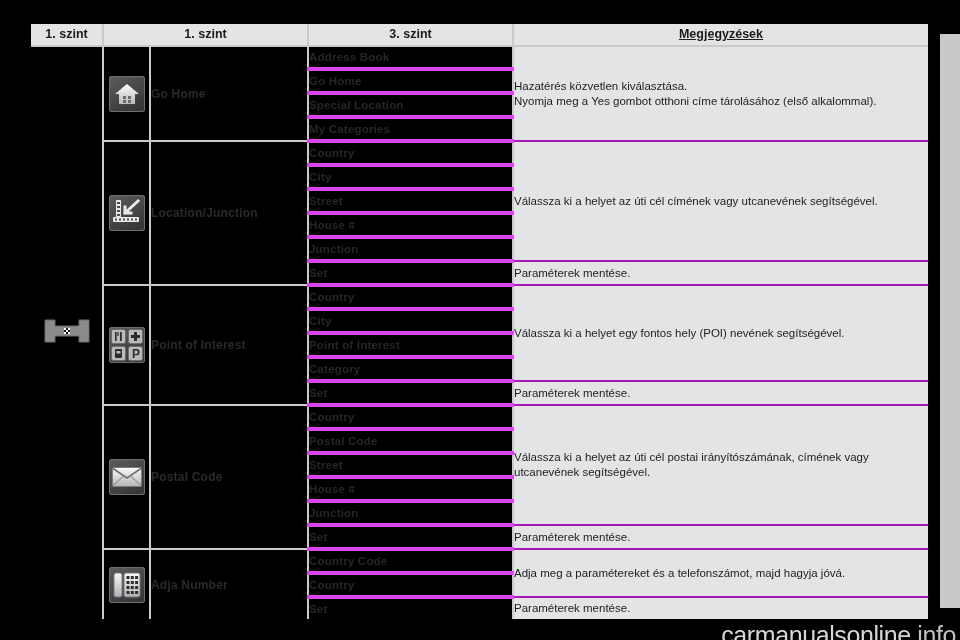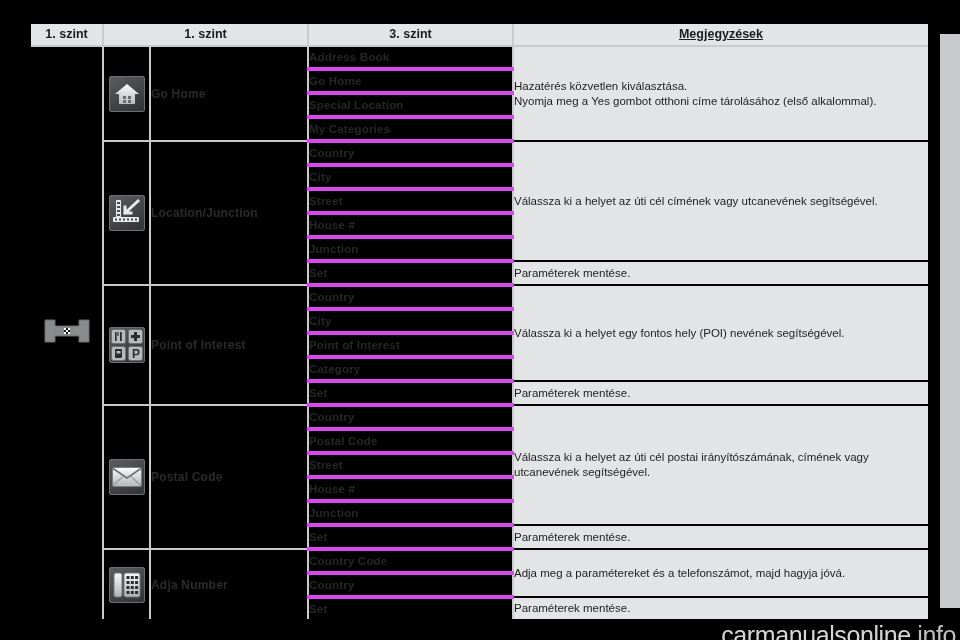--- a/index.html
+++ b/index.html
@@ -119,21 +119,21 @@
   .lvl3.nb{border-bottom:none;}
 
   
   .rem{
     background:#e3e4e6;
     color:#1d1d1d;
     font-size:11.5px;
     line-height:15px;
     padding:4px 8px 4px 8px;
     vertical-align:middle;
-    border-bottom:2px solid #000000;
+    border-bottom:2px solid #a21caf;
   }
   .rem.nb{border-bottom:none;}
   .rem .line{display:block;}
 
   
   .ibox{
     width:36px;height:36px;
     margin:0 auto;
     border-radius:3px;
     background:linear-gradient(150deg,#5d5e60 0%,#47484a 48%,#313233 100%);

